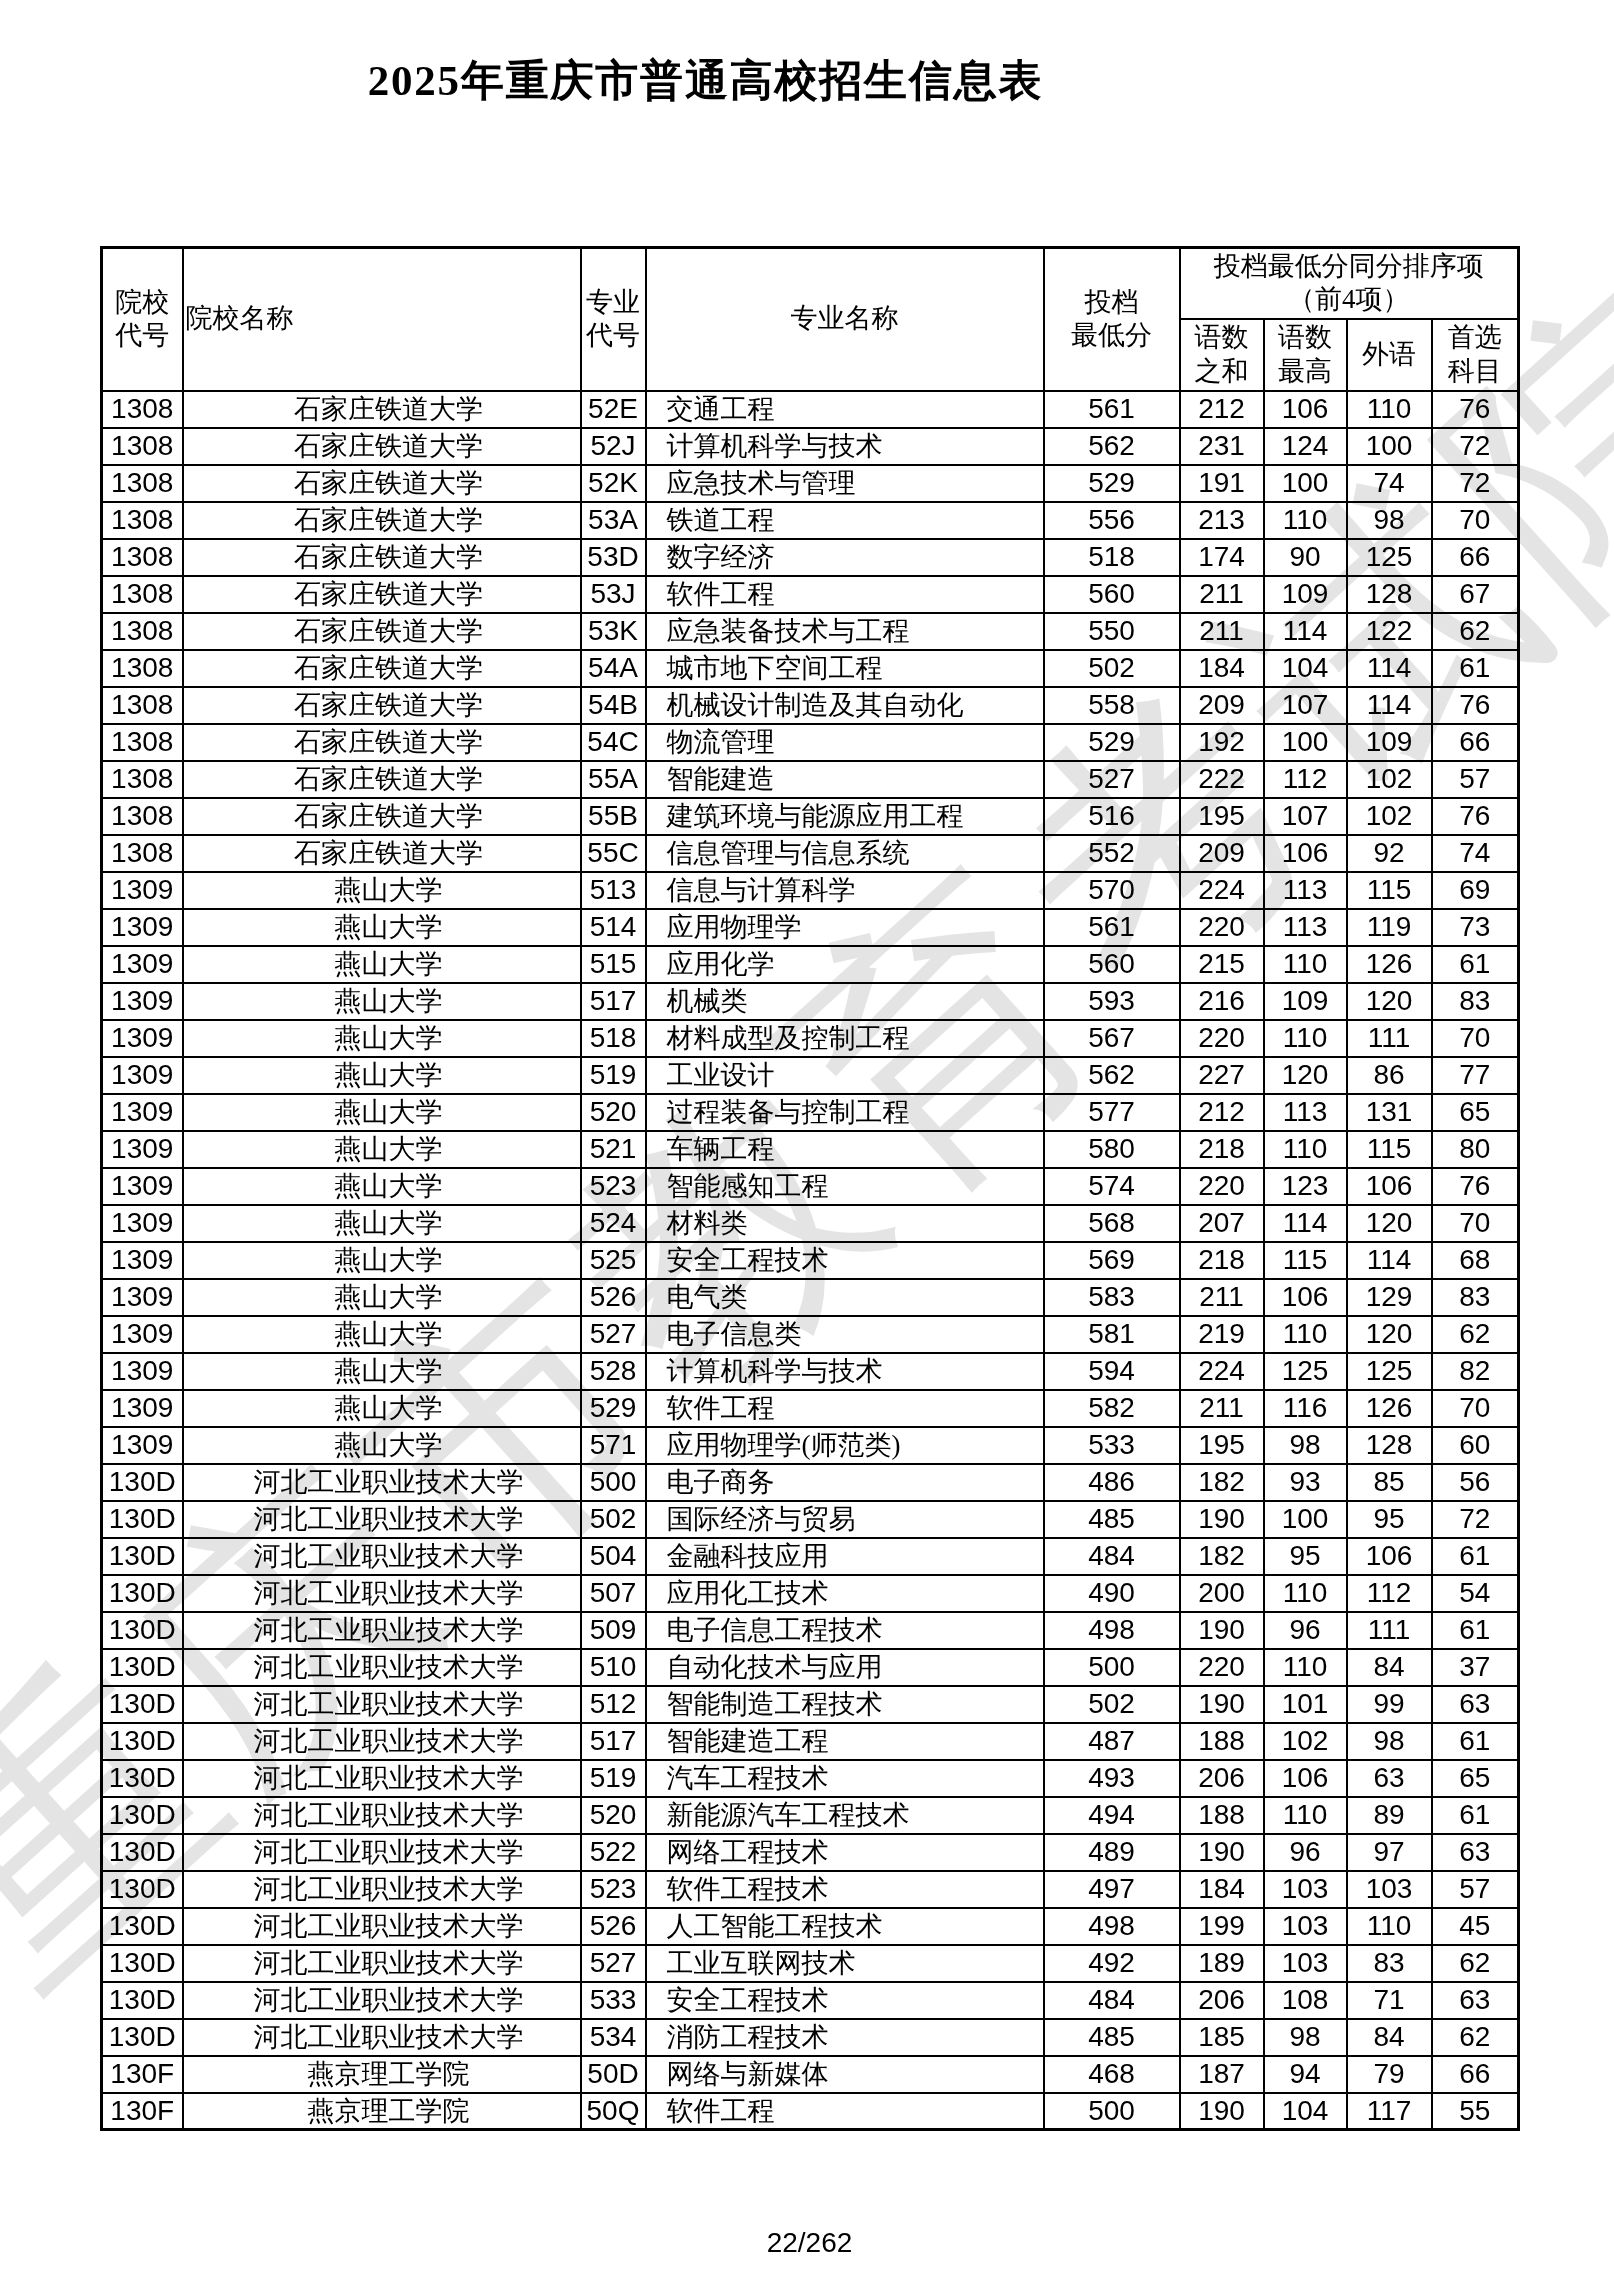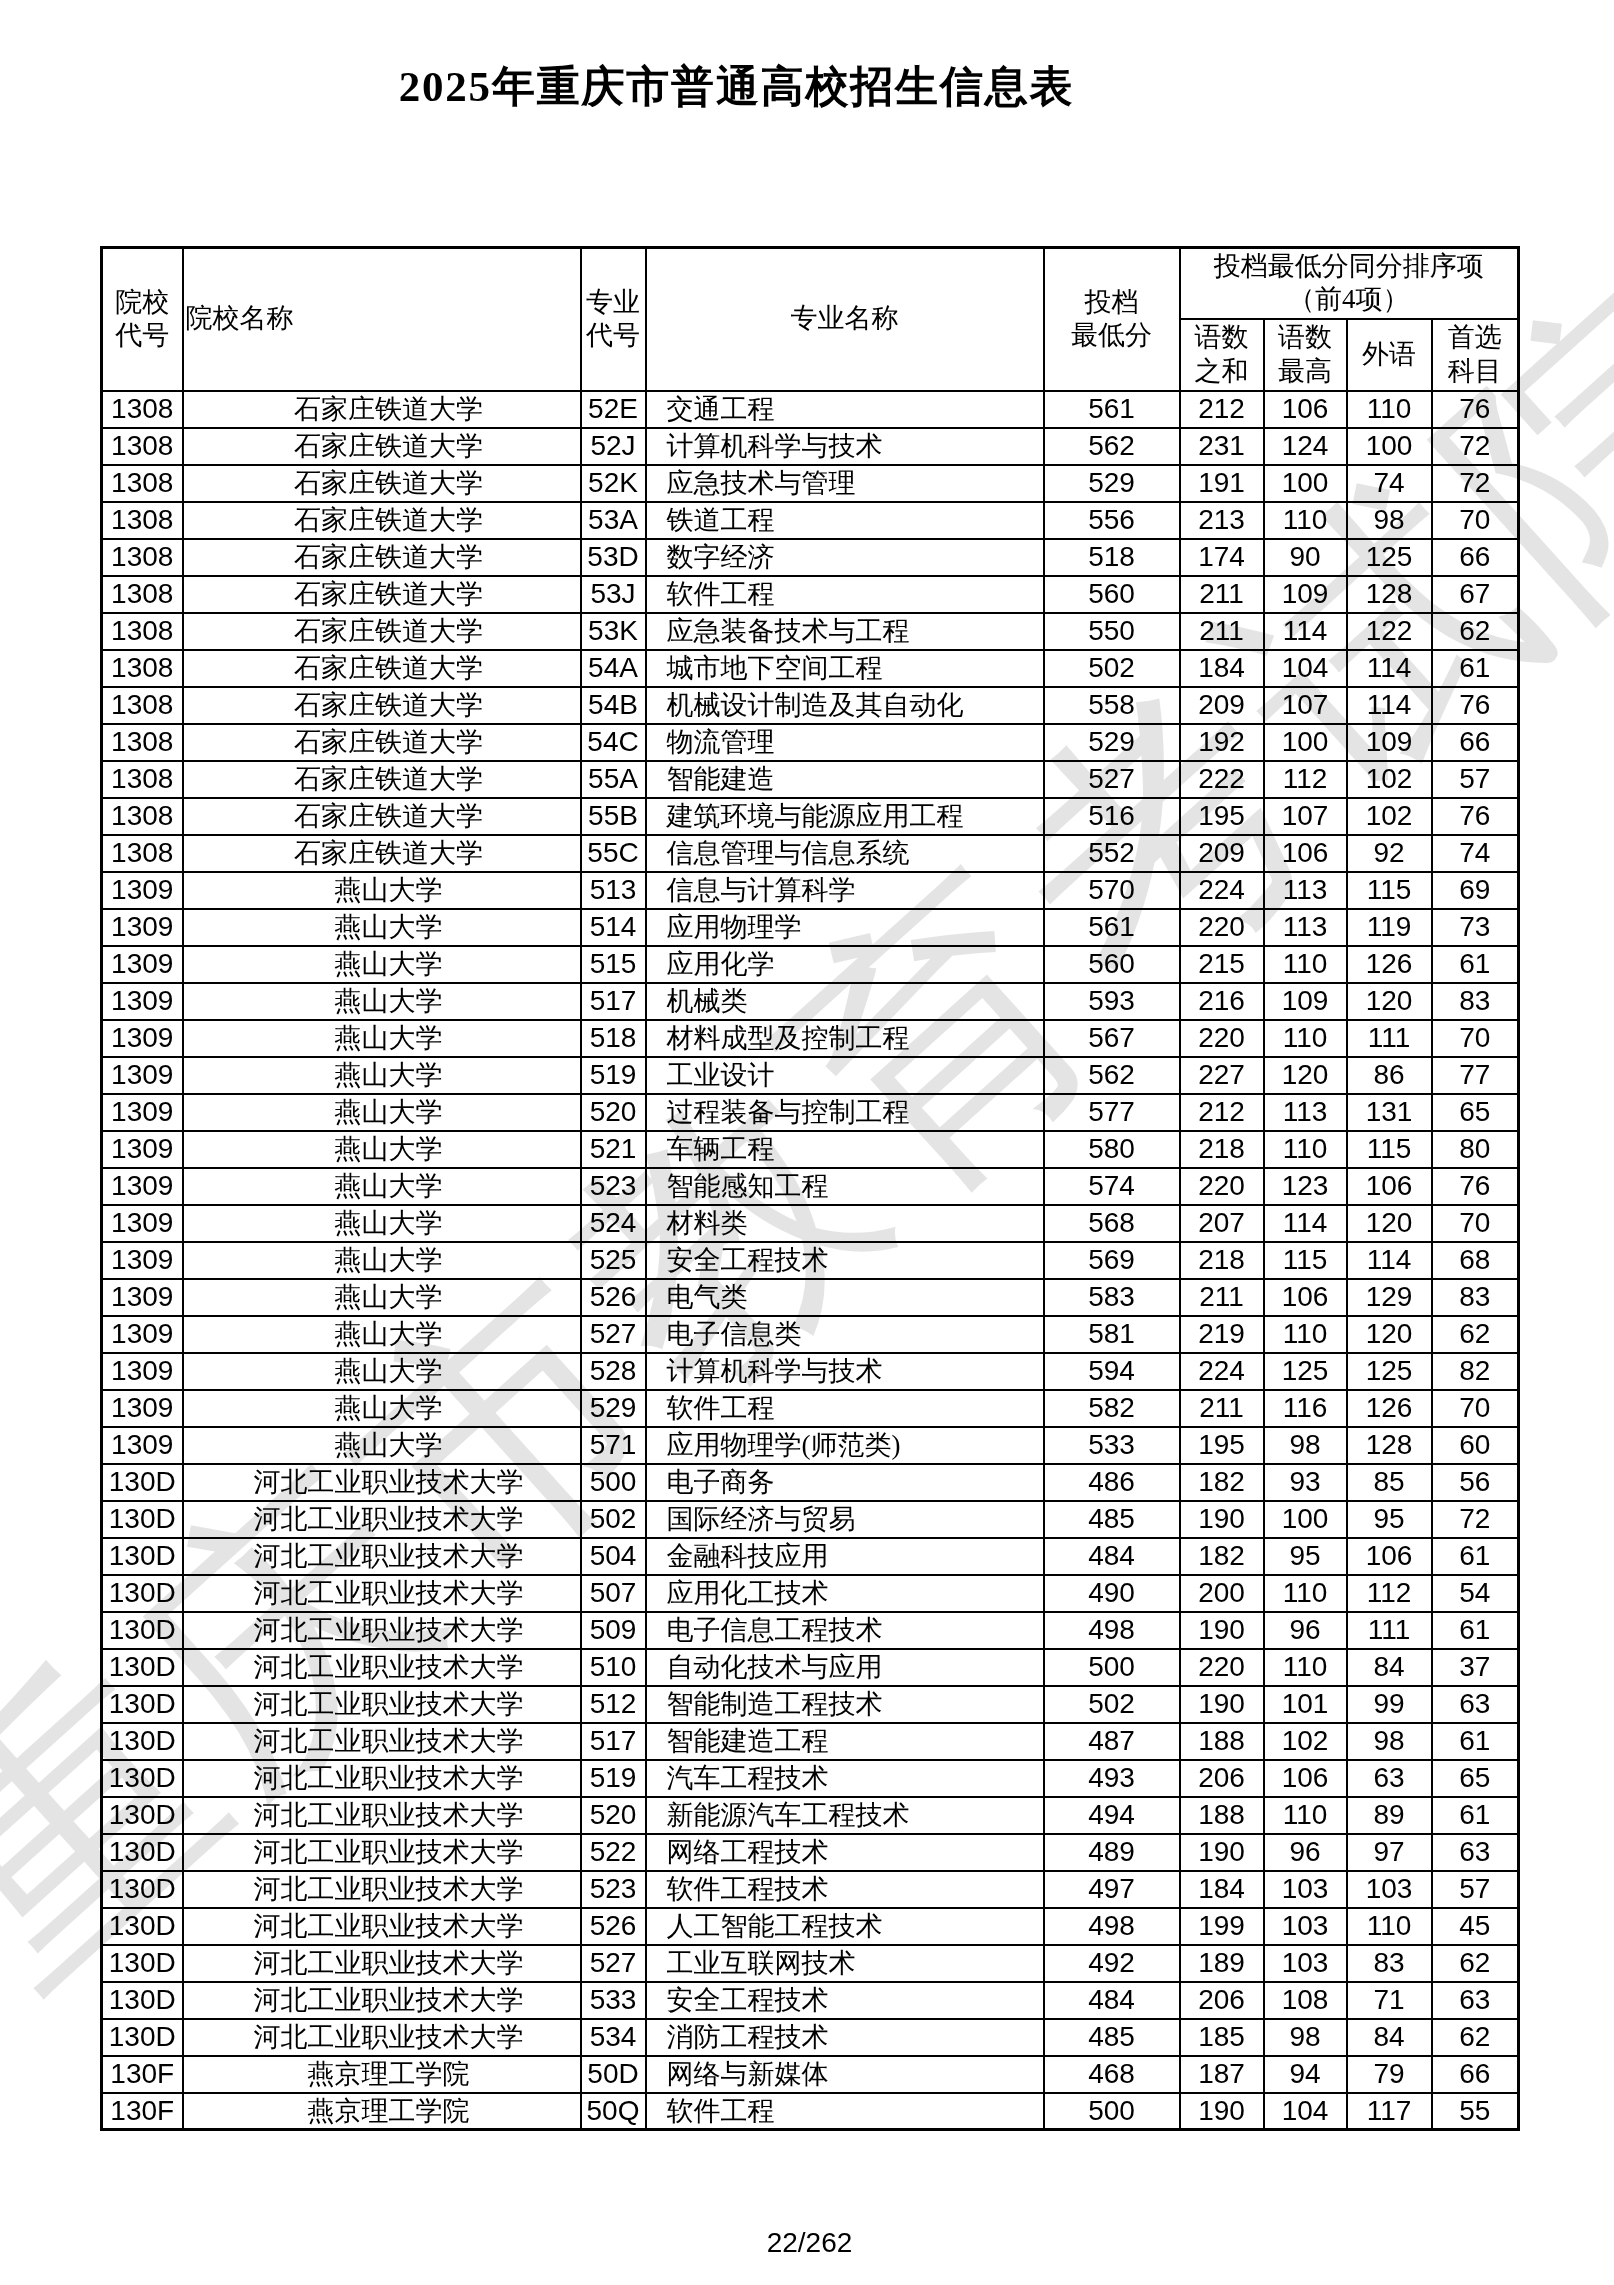--- a/index.html
+++ b/index.html
@@ -28,29 +28,28 @@
     letter-spacing: 14.5px;
     color: #cbcbcb;
     opacity: 0.5;
     white-space: nowrap;
     font-family: "Liberation Serif", serif;
     z-index: 0;
     pointer-events: none;
   }
   .title {
     position: absolute;
-    top: 58px;
+    top: 52px;
     left: 0;
     width: 1411px;
     text-align: center;
     font-size: 43px;
     font-weight: bold;
     letter-spacing: 1.8px;
     z-index: 2;
-    padding-left: 31px;
   }
   .subtitle {
     position: absolute;
     top: 138px;
     left: 0;
     width: 1529px;
     text-align: center;
     font-size: 33px;
     letter-spacing: 0.9px;
     z-index: 2;

